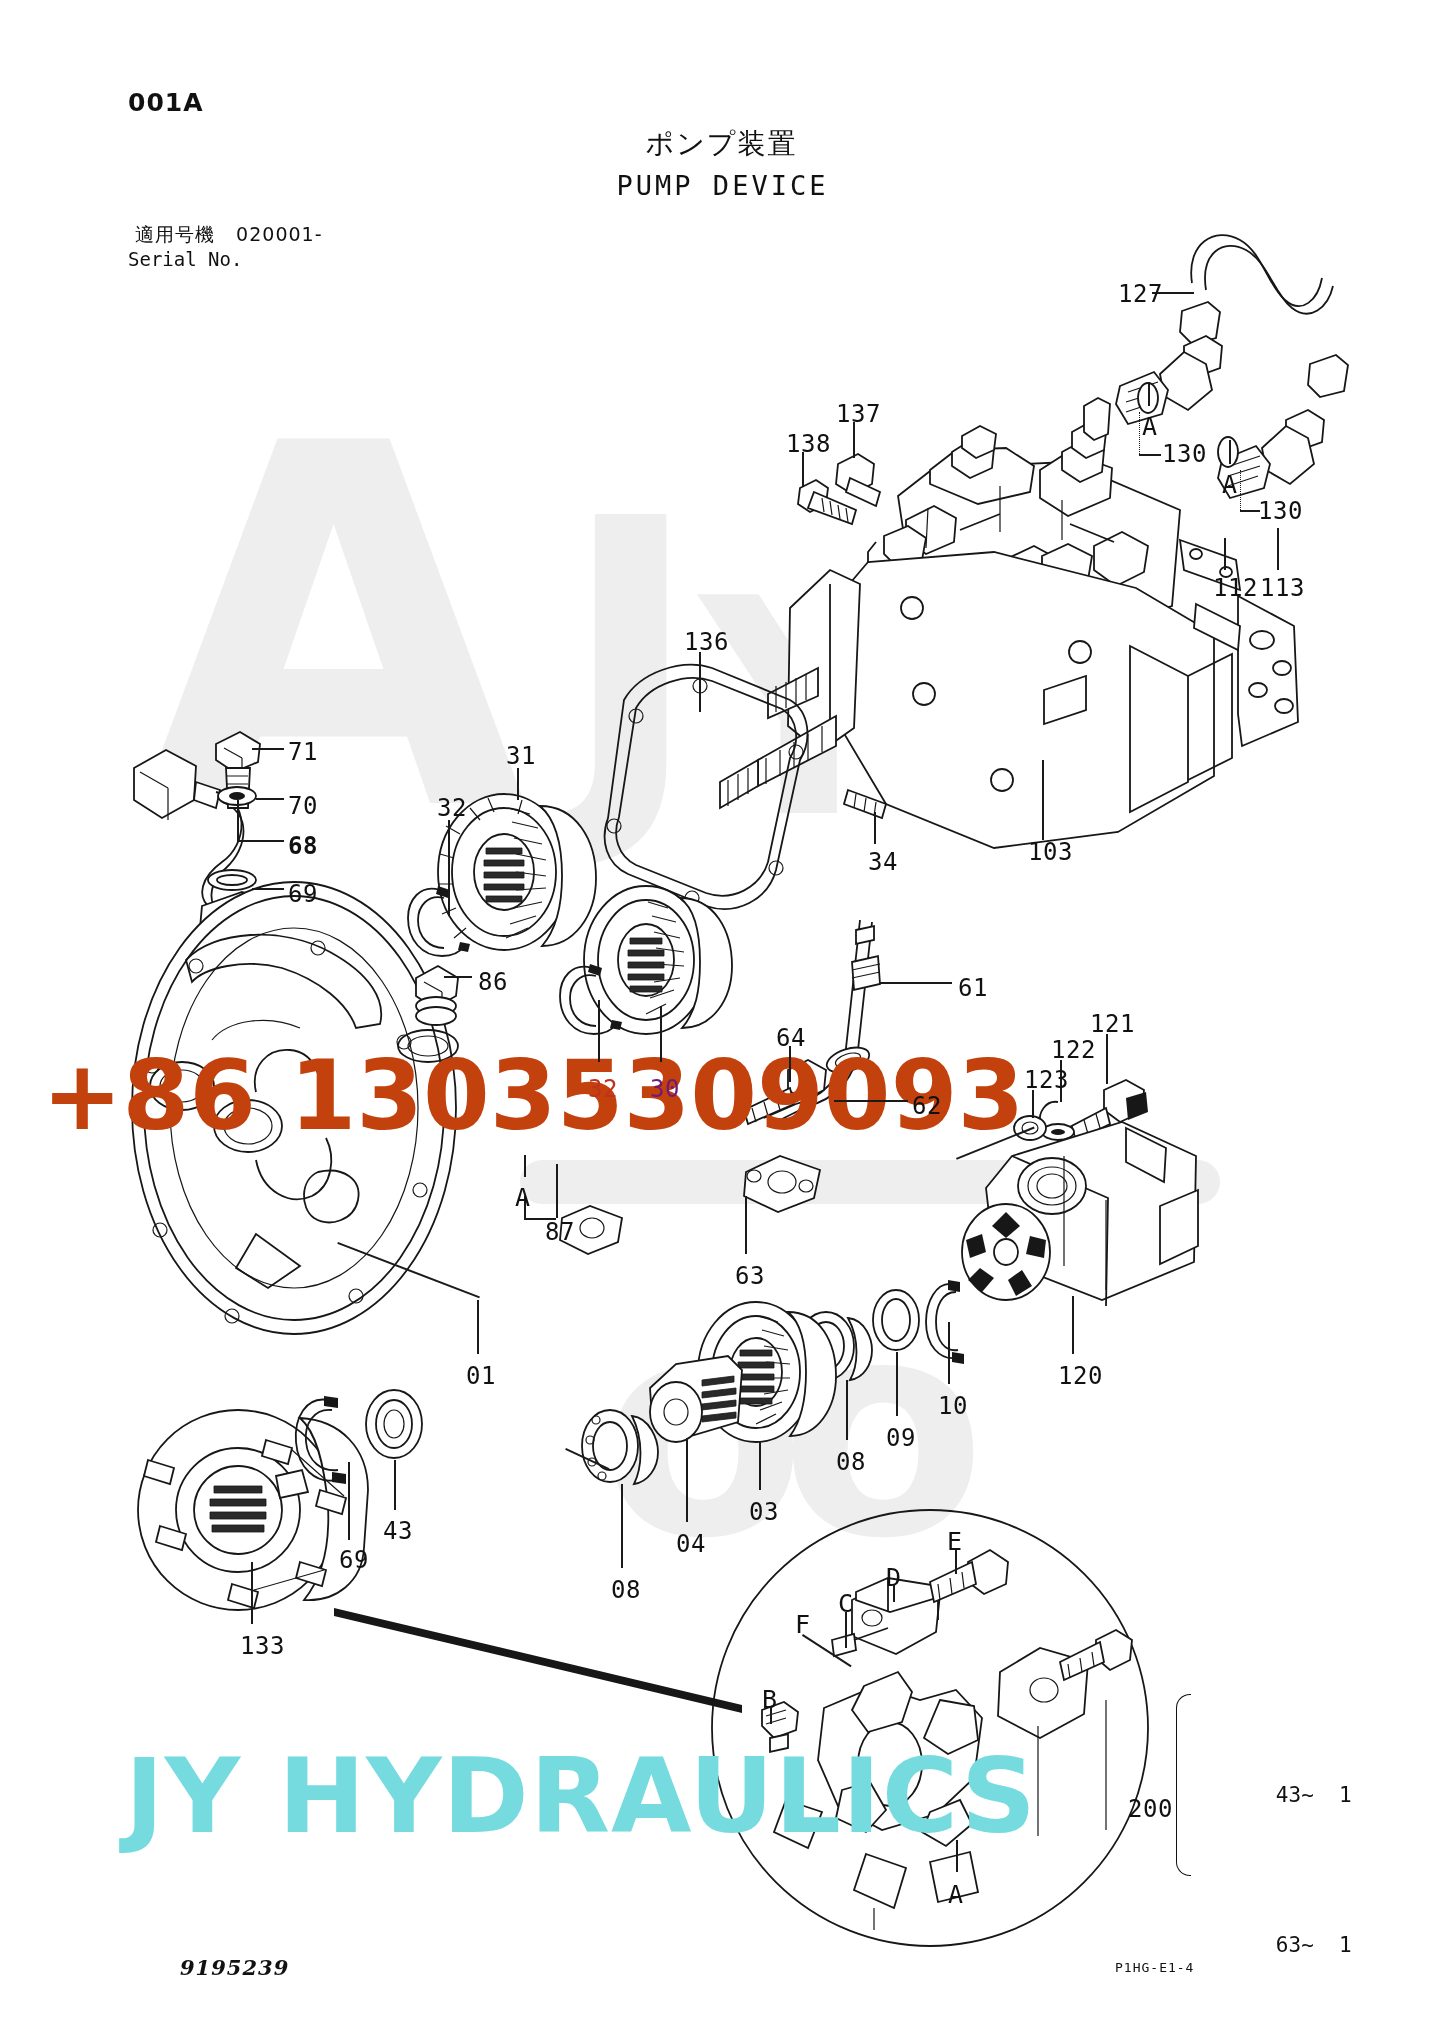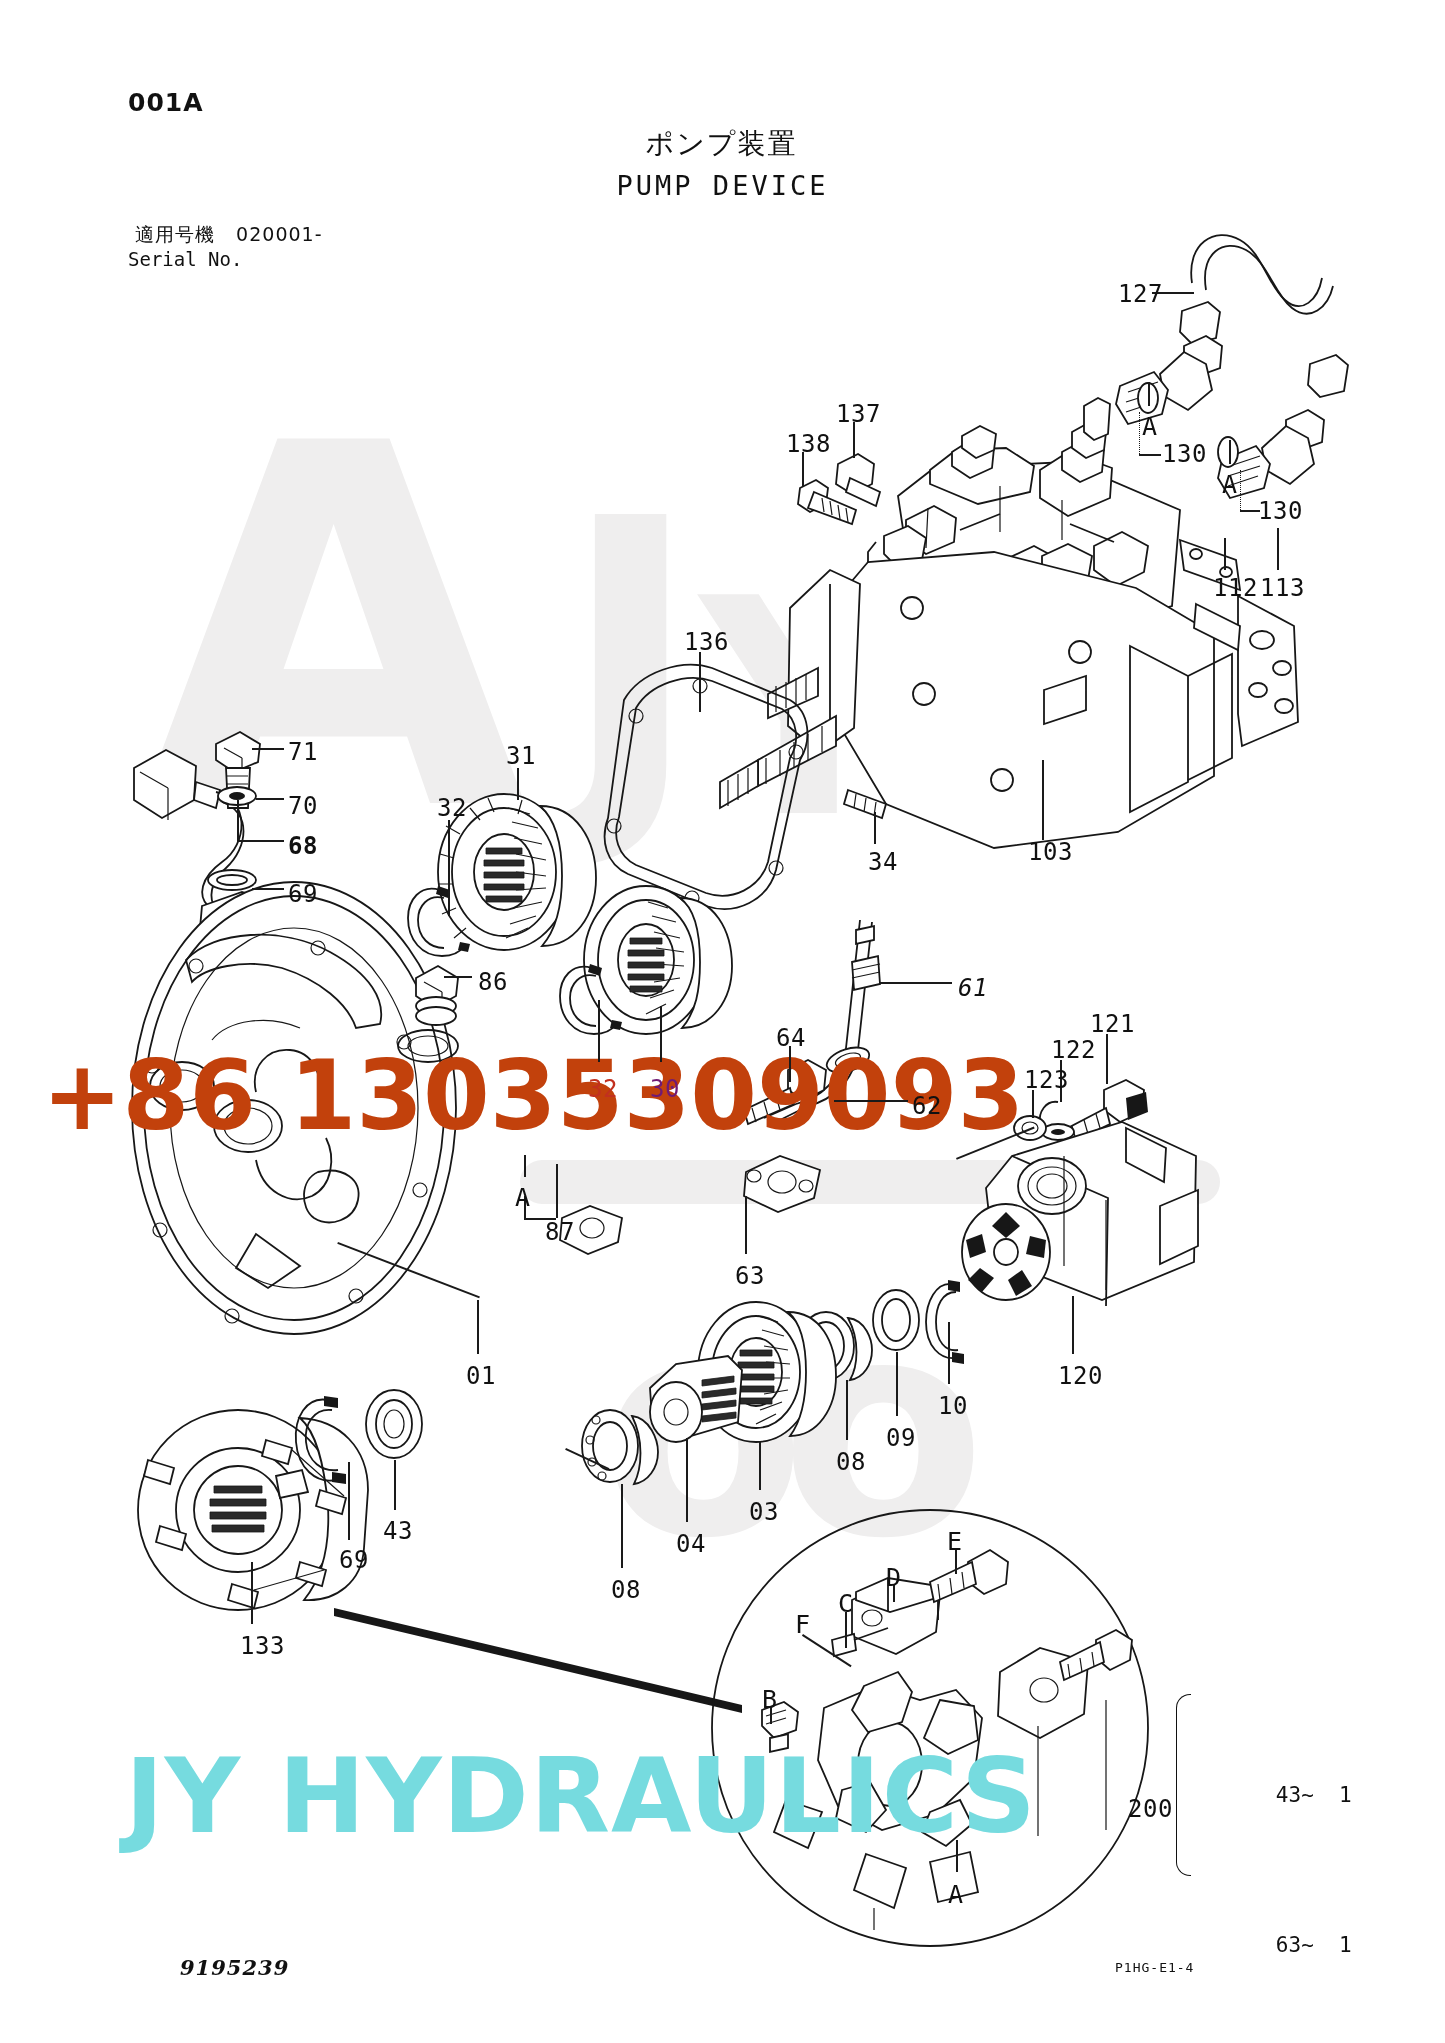--- a/index.html
+++ b/index.html
@@ -703,21 +703,21 @@
     <div class="callout" style="left:684px;  top:628px;">136</div>
     <div class="callout" style="left:1028px; top:838px;">103</div>
     <div class="callout" style="left:868px;  top:848px;">34</div>
     <div class="callout" style="left:288px;  top:738px;">71</div>
     <div class="callout" style="left:288px;  top:792px;">70</div>
     <div class="callout" style="left:288px;  top:832px;font-weight:bold;">68</div>
     <div class="callout" style="left:288px;  top:880px;">69</div>
     <div class="callout" style="left:506px;  top:742px;">31</div>
     <div class="callout" style="left:437px;  top:794px;">32</div>
     <div class="callout" style="left:478px;  top:968px;">86</div>
-    <div class="callout" style="left:958px;  top:974px;font-style:italic;">61</div>
+    <div class="callout" style="left:958px;  top:974px;">61</div>
     <div class="callout" style="left:588px;  top:1075px; color:#c2301f;">32</div>
     <div class="callout" style="left:650px;  top:1075px; color:#701a75;">30</div>
     <div class="callout" style="left:776px;  top:1024px;">64</div>
     <div class="callout" style="left:912px;  top:1092px;">62</div>
     <div class="callout" style="left:1090px; top:1010px;">121</div>
     <div class="callout" style="left:1051px; top:1036px;">122</div>
     <div class="callout" style="left:1024px; top:1066px;">123</div>
     <div class="callout letter" style="left:515px; top:1183px;">A</div>
     <div class="callout" style="left:545px;  top:1218px;">87</div>
     <div class="callout" style="left:735px;  top:1262px;">63</div>

